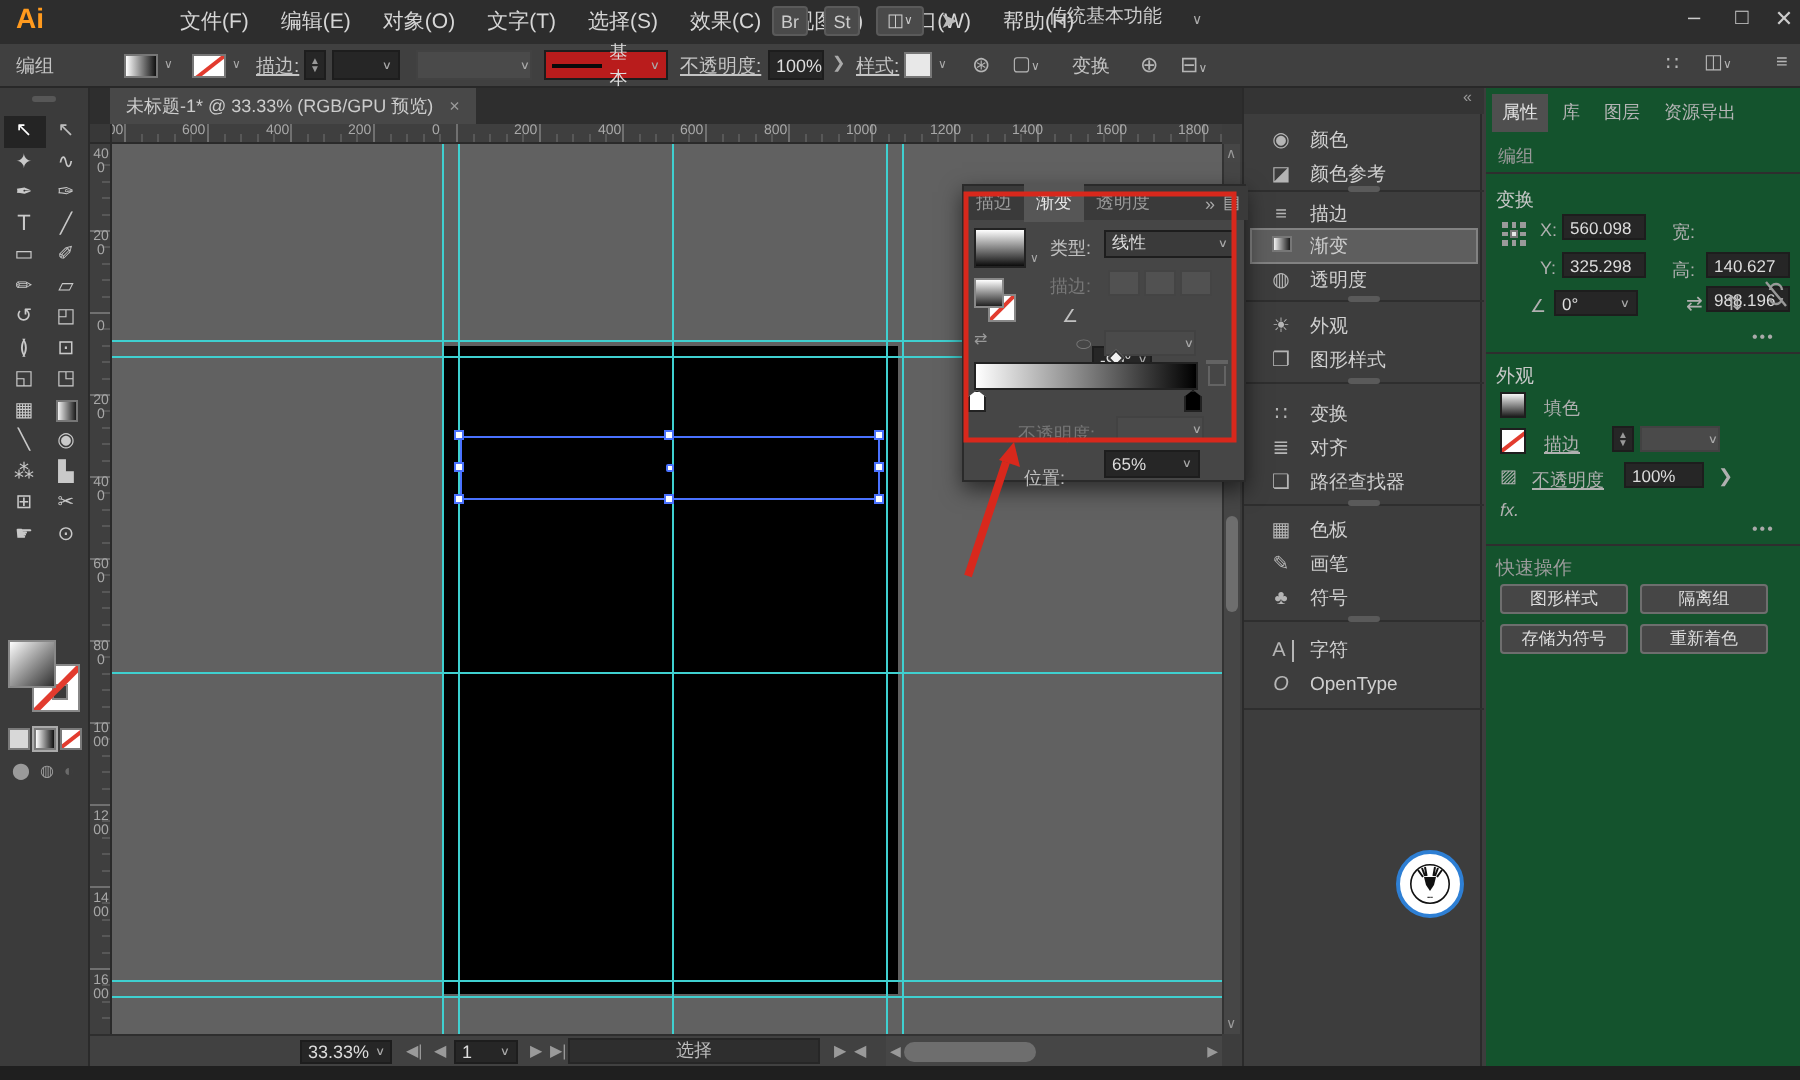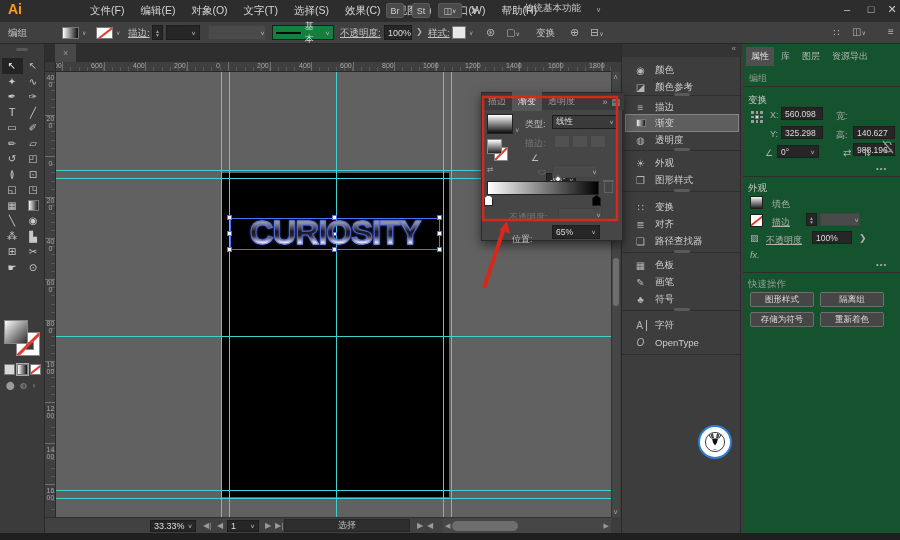--- a/index.html
+++ b/index.html
@@ -162,21 +162,21 @@
     <span class="abs" style="left:82px;top:7px;font-size:6px;color:#aaa;">∨</span>
     <div class="abs swatch-none" style="left:96px;top:5px;width:17px;height:12px;border:1px solid #777;"></div>
     <span class="abs" style="left:116px;top:7px;font-size:6px;color:#aaa;">∨</span>
     <span class="abs lbl ulbl" style="left:128px;top:5px;">描边:</span>
     <div class="abs stepper" style="left:152px;top:3px;width:11px;height:15px;">
         <span>▲</span>
         <span>▼</span>
       </div>
     <div class="abs ibox dd" style="left:166px;top:3px;width:34px;height:15px;"></div>
     <div class="abs dimdd dd" style="left:208px;top:3px;width:58px;height:15px;display:flex;align-items:center;"></div>
-    <div class="abs ibox dd" style="left:272px;top:3px;width:62px;height:15px;background:#15803d;">
+    <div class="abs ibox dd" style="left:272px;top:3px;width:62px;height:15px;background:#b91c1c;">
       <span style="display:inline-block;width:26px;height:2px;background:#0a0a0a;margin-right:4px;"></span>
       <span>基本</span>
     </div>
     <span class="abs lbl ulbl" style="left:340px;top:5px;">不透明度:</span>
     <div class="abs ibox" style="left:384px;top:3px;width:28px;height:15px;">100%</div>
     <span class="abs" style="left:416px;top:5px;color:#aaa;font-size:8px;">❯</span>
     <span class="abs lbl ulbl" style="left:428px;top:5px;">样式:</span>
     <div class="abs" style="left:452px;top:4px;width:14px;height:13px;background:#e8e8e8;border:1px solid #777;"></div>
     <span class="abs" style="left:469px;top:7px;font-size:6px;color:#aaa;">∨</span>
     <span class="abs" style="left:486px;top:4px;color:#b5b5b5;font-size:11px;">⊛</span>
@@ -234,20 +234,21 @@
     </div>
     <div class="screenmode">
       <span>⬤</span>
       <span>◍</span>
       <span style="opacity:.5">◐</span>
     </div>
   </div>
 
   <div class="abs tabstrip">
     <div class="doctab">
+      <span>未标题-1* @ 33.33% (RGB/GPU 预览)</span>
       <span style="color:#999;">×</span>
     </div>
   </div>
 
   <div class="abs rulercorner"></div>
   <div class="abs hruler">
     <span style="left:-6px;">800</span>
     <span style="left:35px;">600</span>
     <span style="left:77px;">400</span>
     <span style="left:118px;">200</span>
@@ -281,21 +282,20 @@
     <div class="gv" style="left:165px;"></div>
     <div class="gv" style="left:173px;"></div>
     <div class="gv" style="left:280px;"></div>
     <div class="gv" style="left:387px;"></div>
     <div class="gv" style="left:395px;"></div>
     <div class="gh" style="top:98px;"></div>
     <div class="gh" style="top:106px;"></div>
     <div class="gh" style="top:264px;"></div>
     <div class="gh" style="top:418px;"></div>
     <div class="gh" style="top:426px;"></div>
-    <div class="headline">CURIOSITY</div>
     <div class="selbox"></div>
     <div class="handle" style="left:171px;top:143px;"></div>
     <div class="handle" style="left:276px;top:143px;"></div>
     <div class="handle" style="left:381px;top:143px;"></div>
     <div class="handle" style="left:171px;top:159px;"></div>
     <div class="handle" style="left:381px;top:159px;"></div>
     <div class="handle" style="left:171px;top:175px;"></div>
     <div class="handle" style="left:276px;top:175px;"></div>
     <div class="handle" style="left:381px;top:175px;"></div>
     <div class="centerdot"></div>

